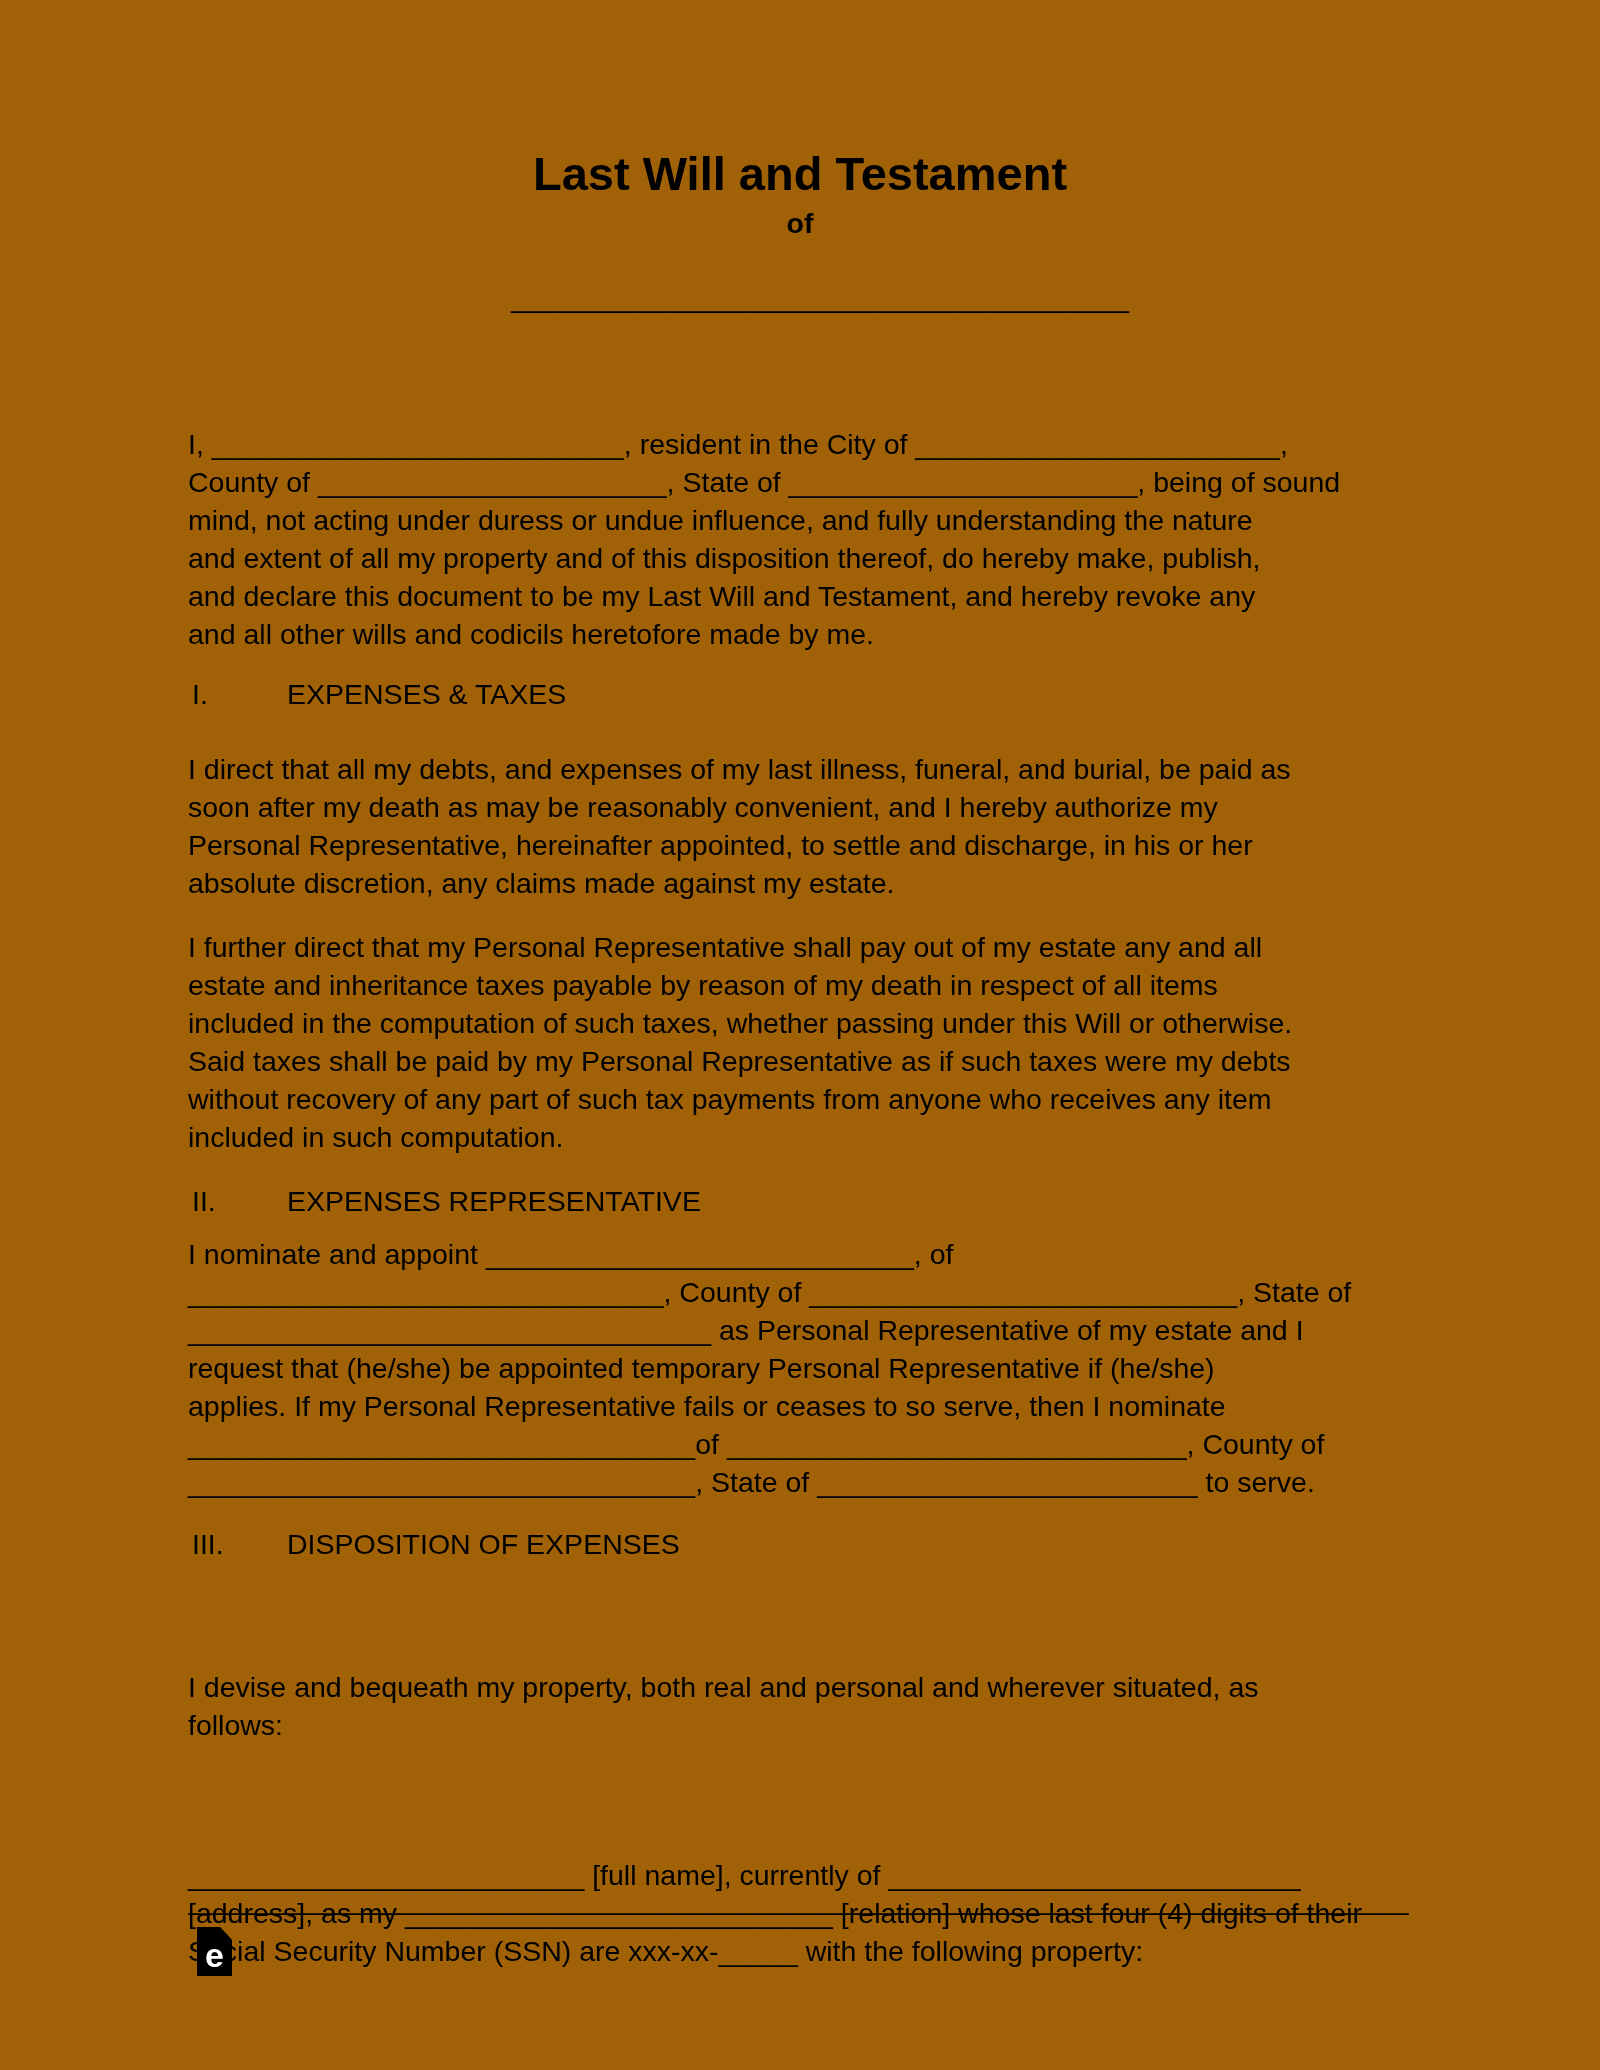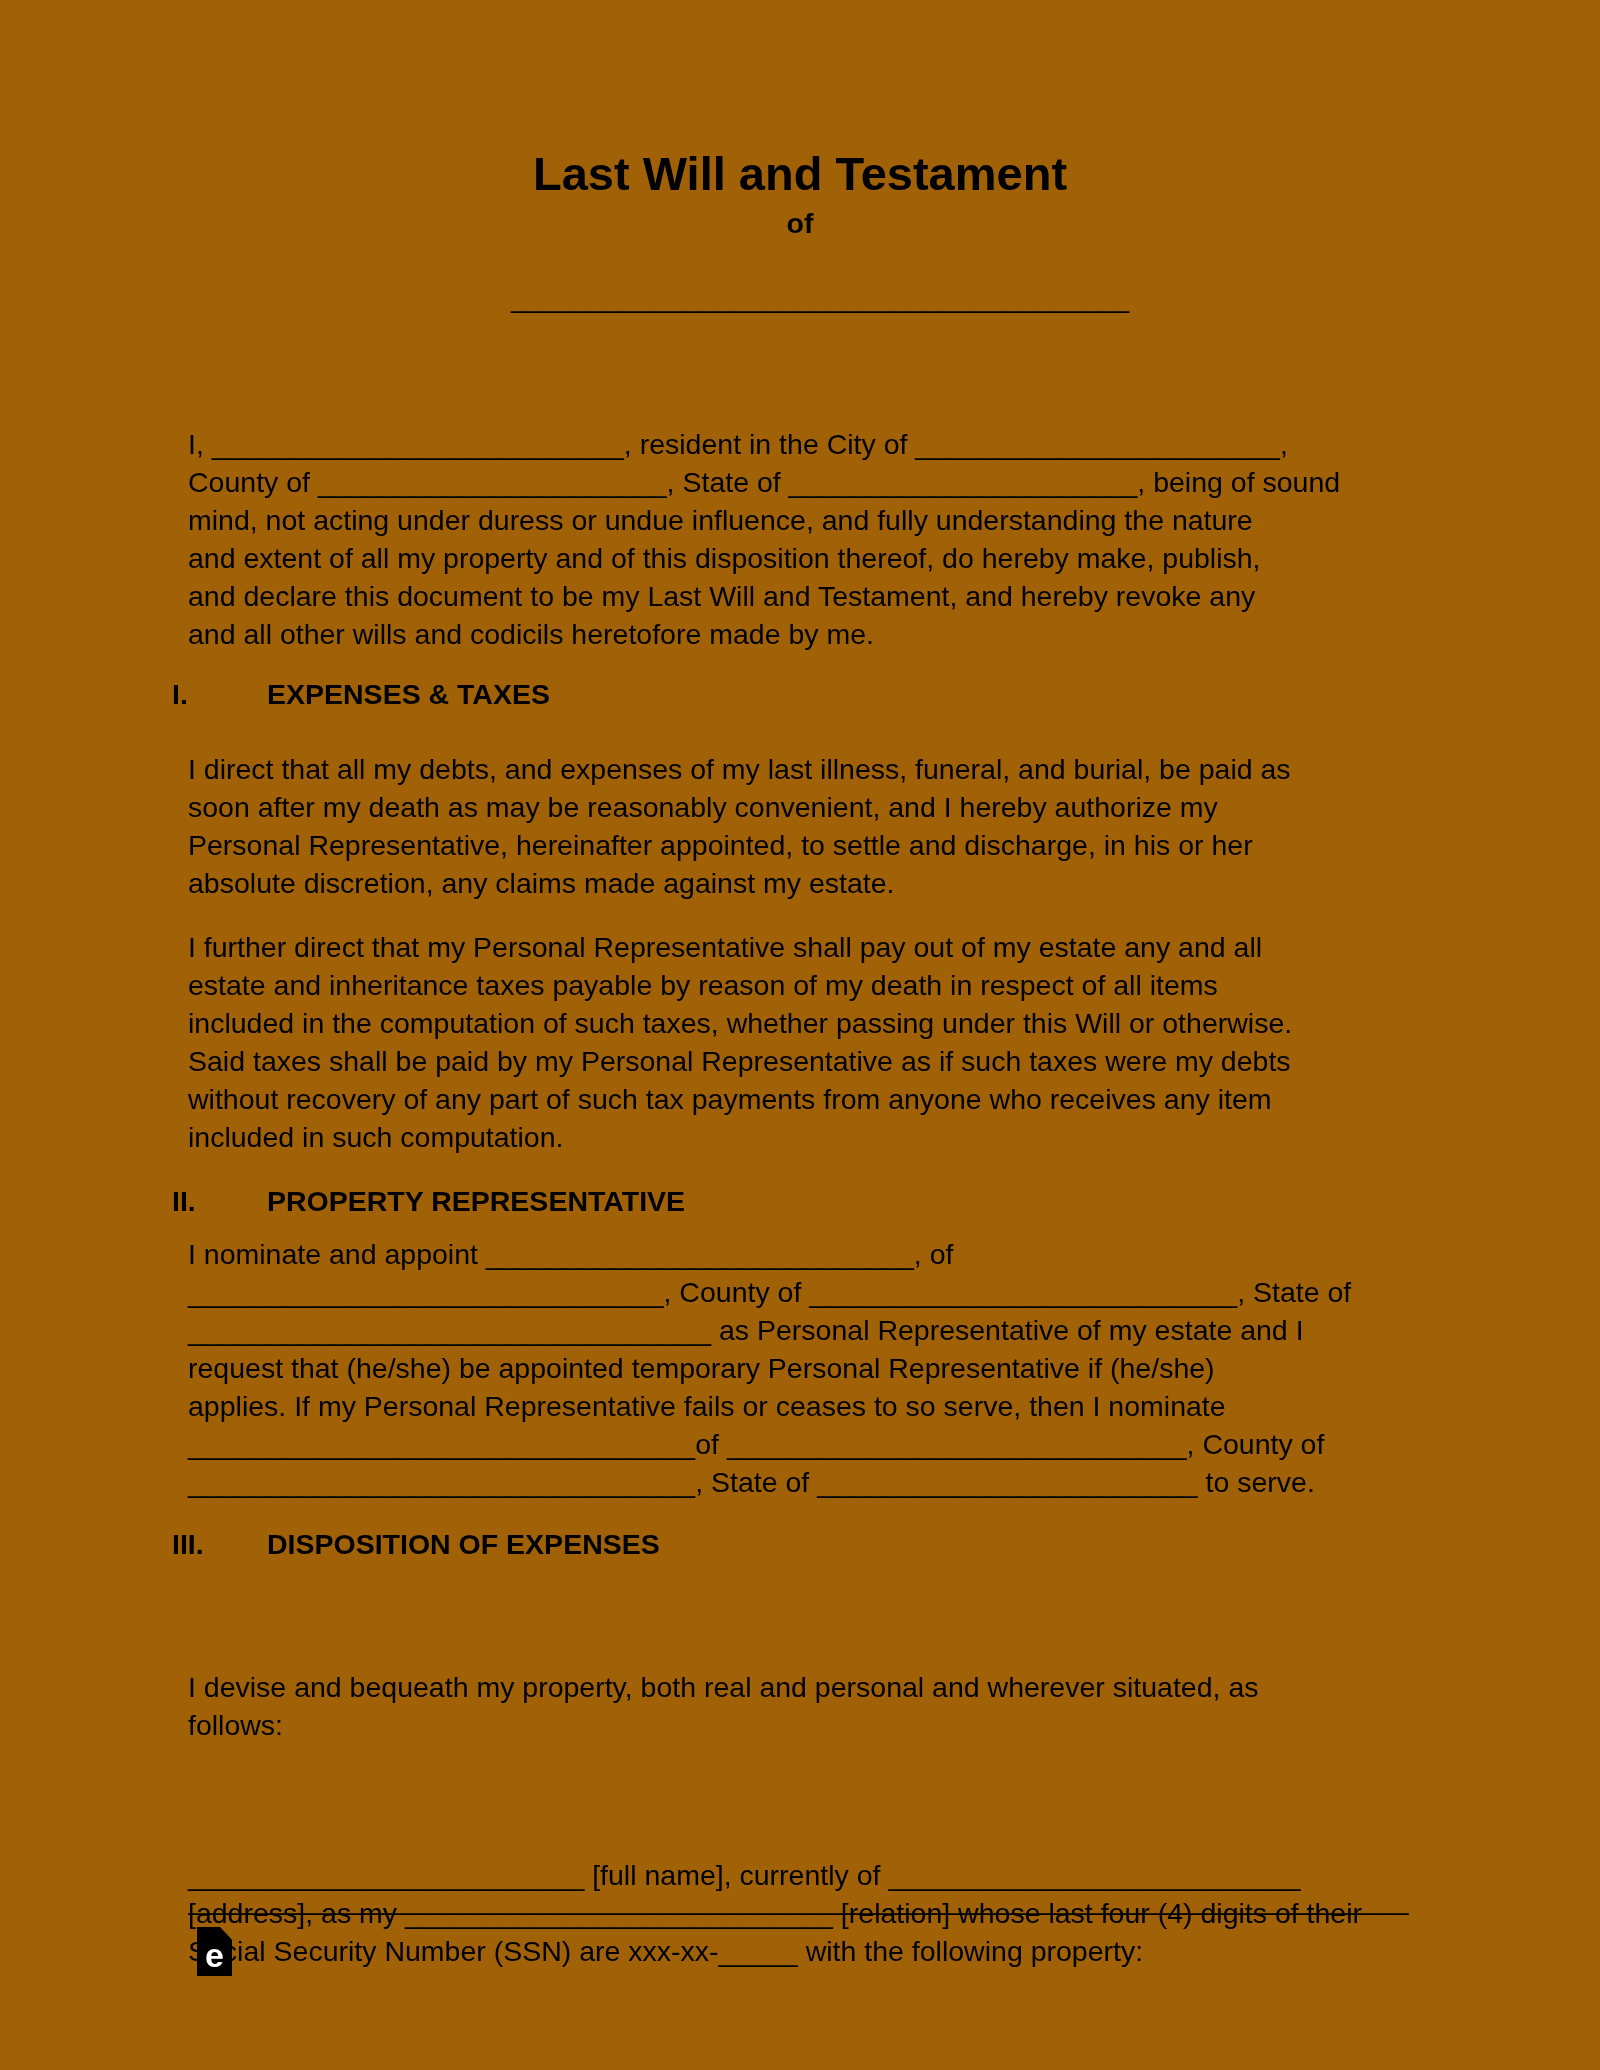--- a/index.html
+++ b/index.html
@@ -51,25 +51,25 @@
   .para {
     position: absolute;
     left: 188px;
     width: 1230px;
     font-size: 28.5px;
     line-height: 38px;
     white-space: nowrap;
   }
   .section-heading {
     position: absolute;
-    left: 172px;
+    left: 192px;
     width: 1230px;
     font-size: 28.5px;
     line-height: 38px;
-    font-weight: bold;
+    font-weight: normal;
     white-space: nowrap;
   }
   .section-number {
     display: inline-block;
     width: 95px;
   }
   .sub-heading {
     position: absolute;
     left: 188px;
     width: 1230px;
@@ -142,21 +142,21 @@
 
   <div class="section-heading" style="top:675px">
     <span class="section-number">I.</span><span>EXPENSES &amp; TAXES</span>
   </div>
 
   <div class="para" style="top:750px">I direct that all my debts, and expenses of my last illness, funeral, and burial, be paid as<br>soon after my death as may be reasonably convenient, and I hereby authorize my<br>Personal Representative, hereinafter appointed, to settle and discharge, in his or her<br>absolute discretion, any claims made against my estate.</div>
 
   <div class="para" style="top:928px">I further direct that my Personal Representative shall pay out of my estate any and all<br>estate and inheritance taxes payable by reason of my death in respect of all items<br>included in the computation of such taxes, whether passing under this Will or otherwise.<br>Said taxes shall be paid by my Personal Representative as if such taxes were my debts<br>without recovery of any part of such tax payments from anyone who receives any item<br>included in such computation.</div>
 
   <div class="section-heading" style="top:1182px">
-    <span class="section-number">II.</span><span>PROPERTY REPRESENTATIVE</span>
+    <span class="section-number">II.</span><span>EXPENSES REPRESENTATIVE</span>
   </div>
 
   <div class="para" style="top:1235px">I nominate and appoint ___________________________, of<br>______________________________, County of ___________________________, State of<br>_________________________________ as Personal Representative of my estate and I<br>request that (he/she) be appointed temporary Personal Representative if (he/she)<br>applies. If my Personal Representative fails or ceases to so serve, then I nominate<br>________________________________of _____________________________, County of<br>________________________________, State of ________________________ to serve.</div>
 
   <div class="section-heading" style="top:1525px">
     <span class="section-number">III.</span><span>DISPOSITION OF EXPENSES</span>
   </div>
 
   <div class="para" style="top:1668px">I devise and bequeath my property, both real and personal and wherever situated, as<br>follows:</div>
 

